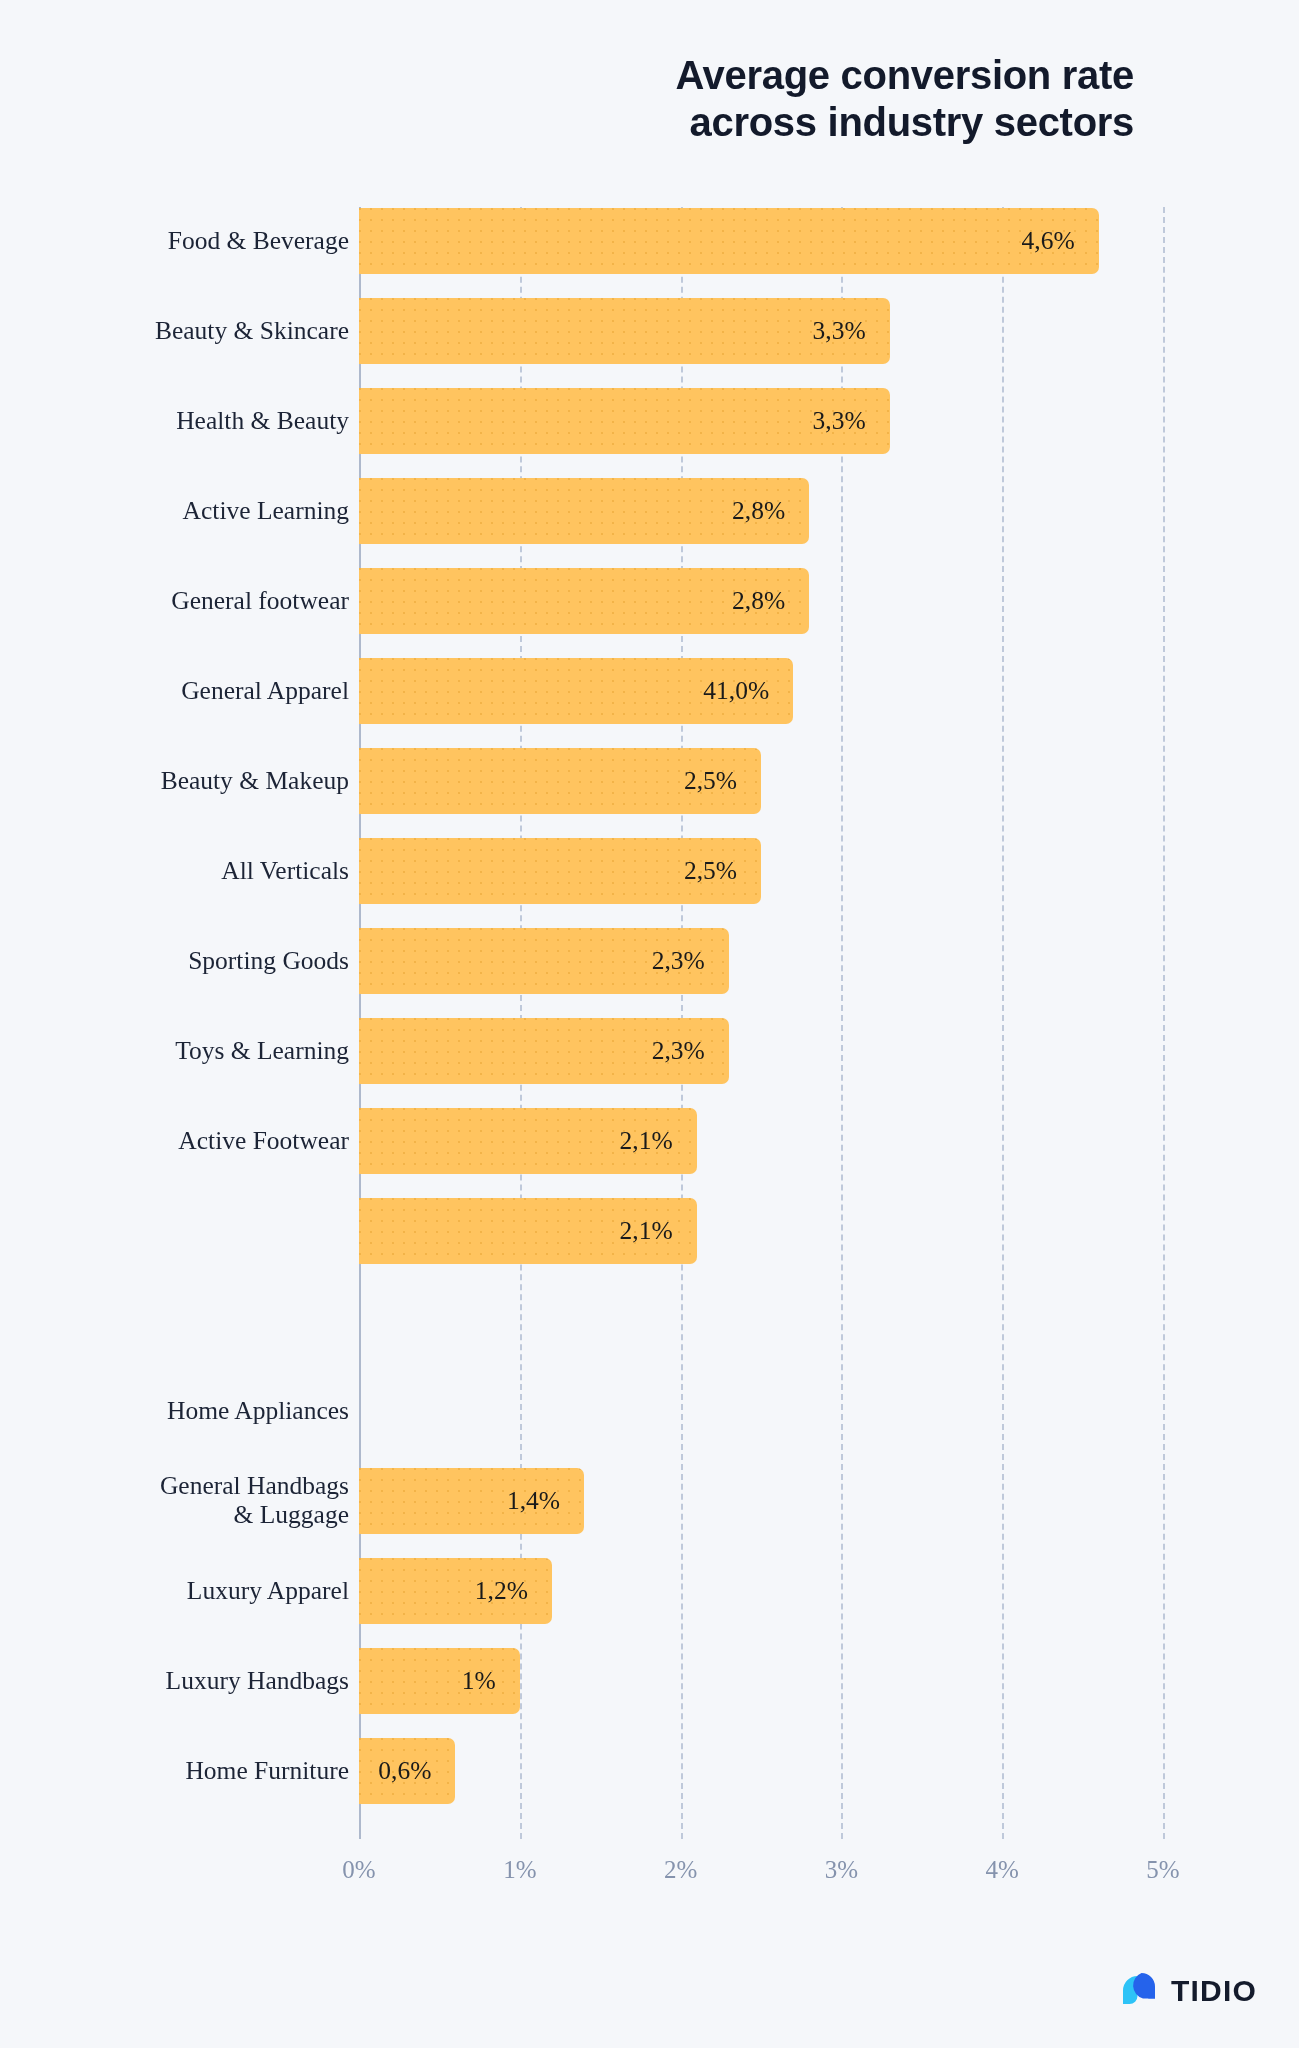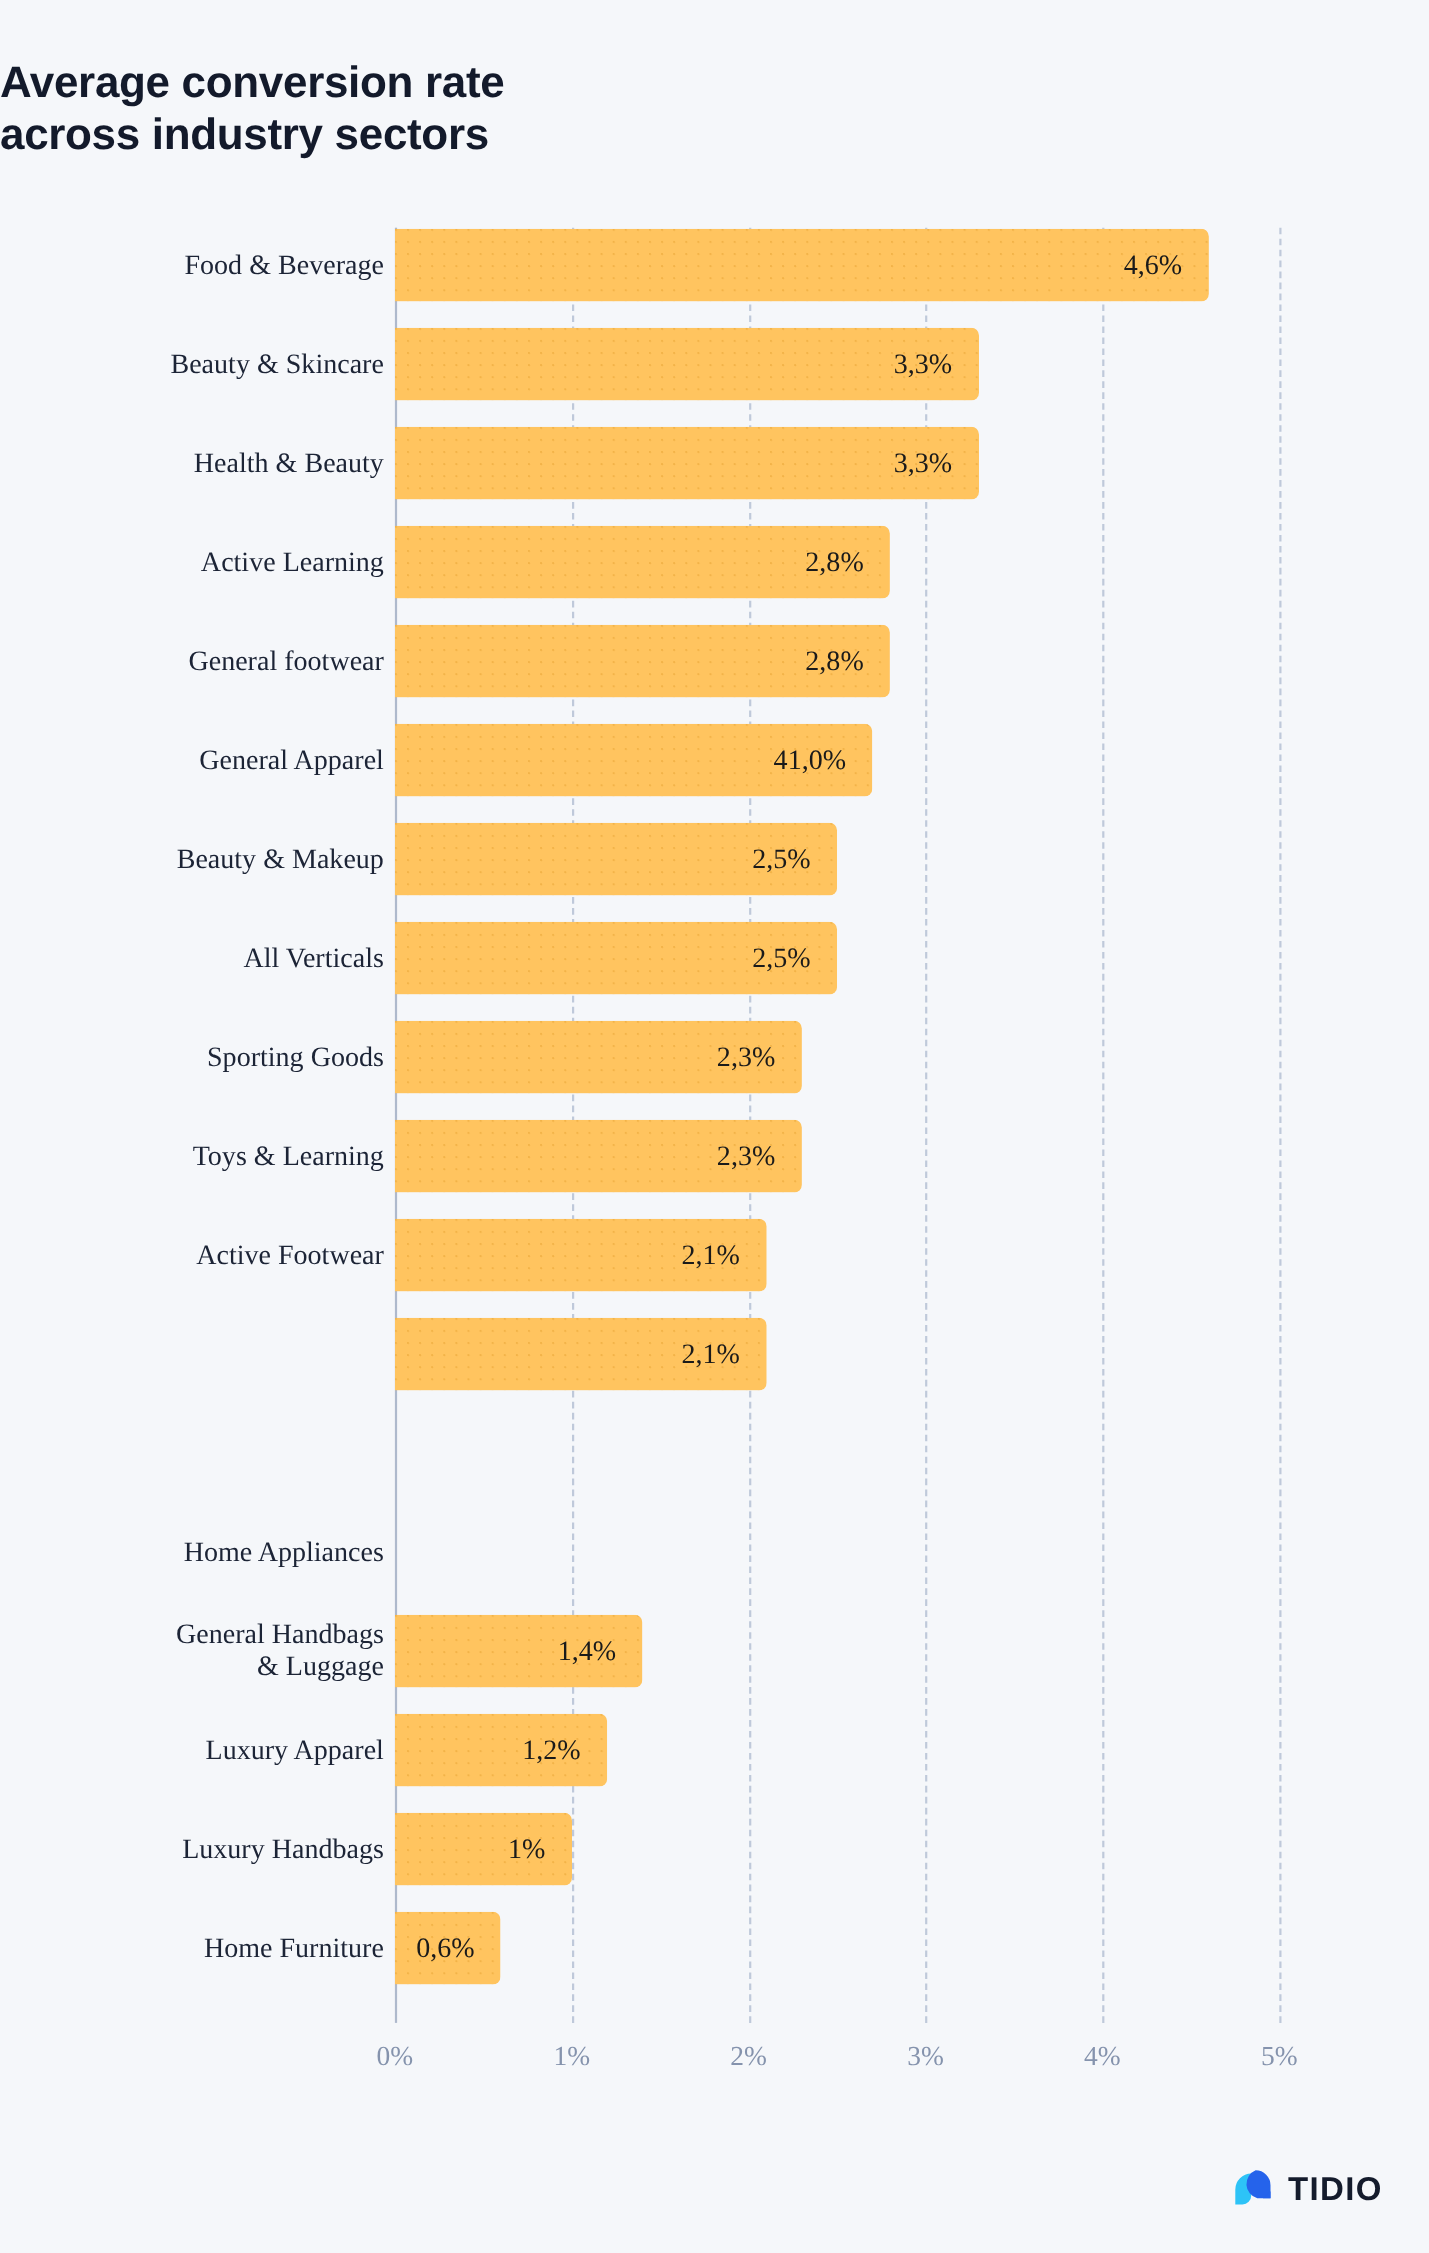--- a/index.html
+++ b/index.html
@@ -18,21 +18,21 @@
     height: 2048px;
     background: #F5F7FA;
   }
 
   
   .title {
     position: absolute;
     left: 0;
     top: 52px;
     width: 1134px;
-    text-align: left;
+    text-align: right;
     font-family: "Liberation Sans", "DejaVu Sans", sans-serif;
     font-weight: bold;
     font-size: 40px;
     line-height: 1.17;
     letter-spacing: -0.3px;
     color: #131A2B;
   }
   .title .tline { display: block; }
 
   

